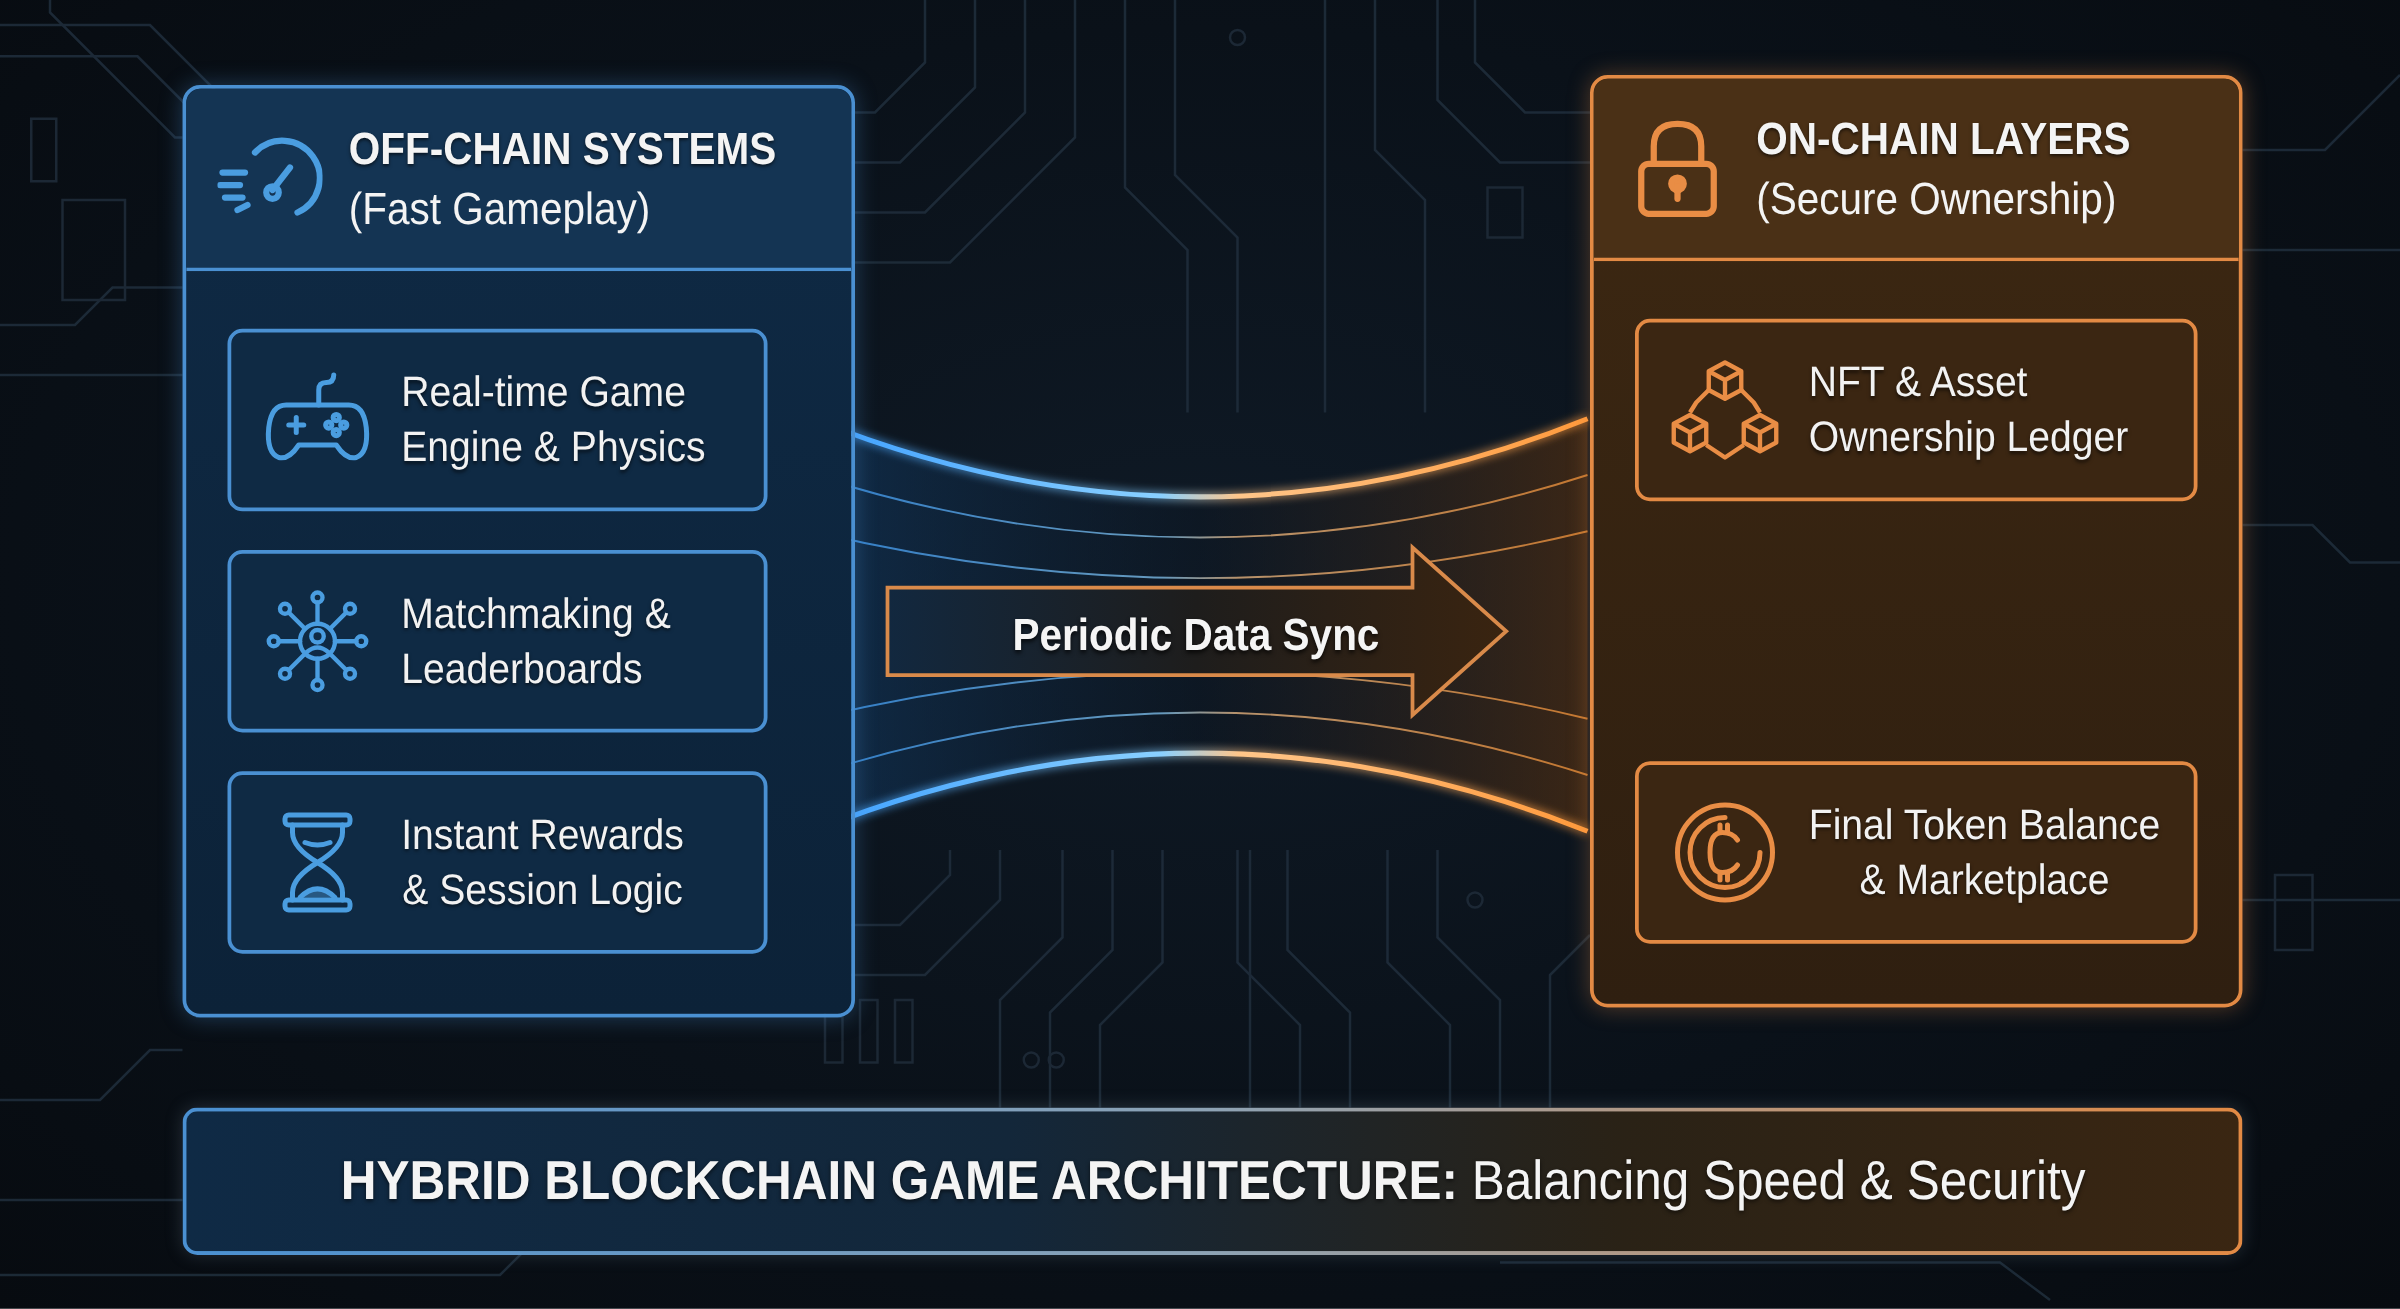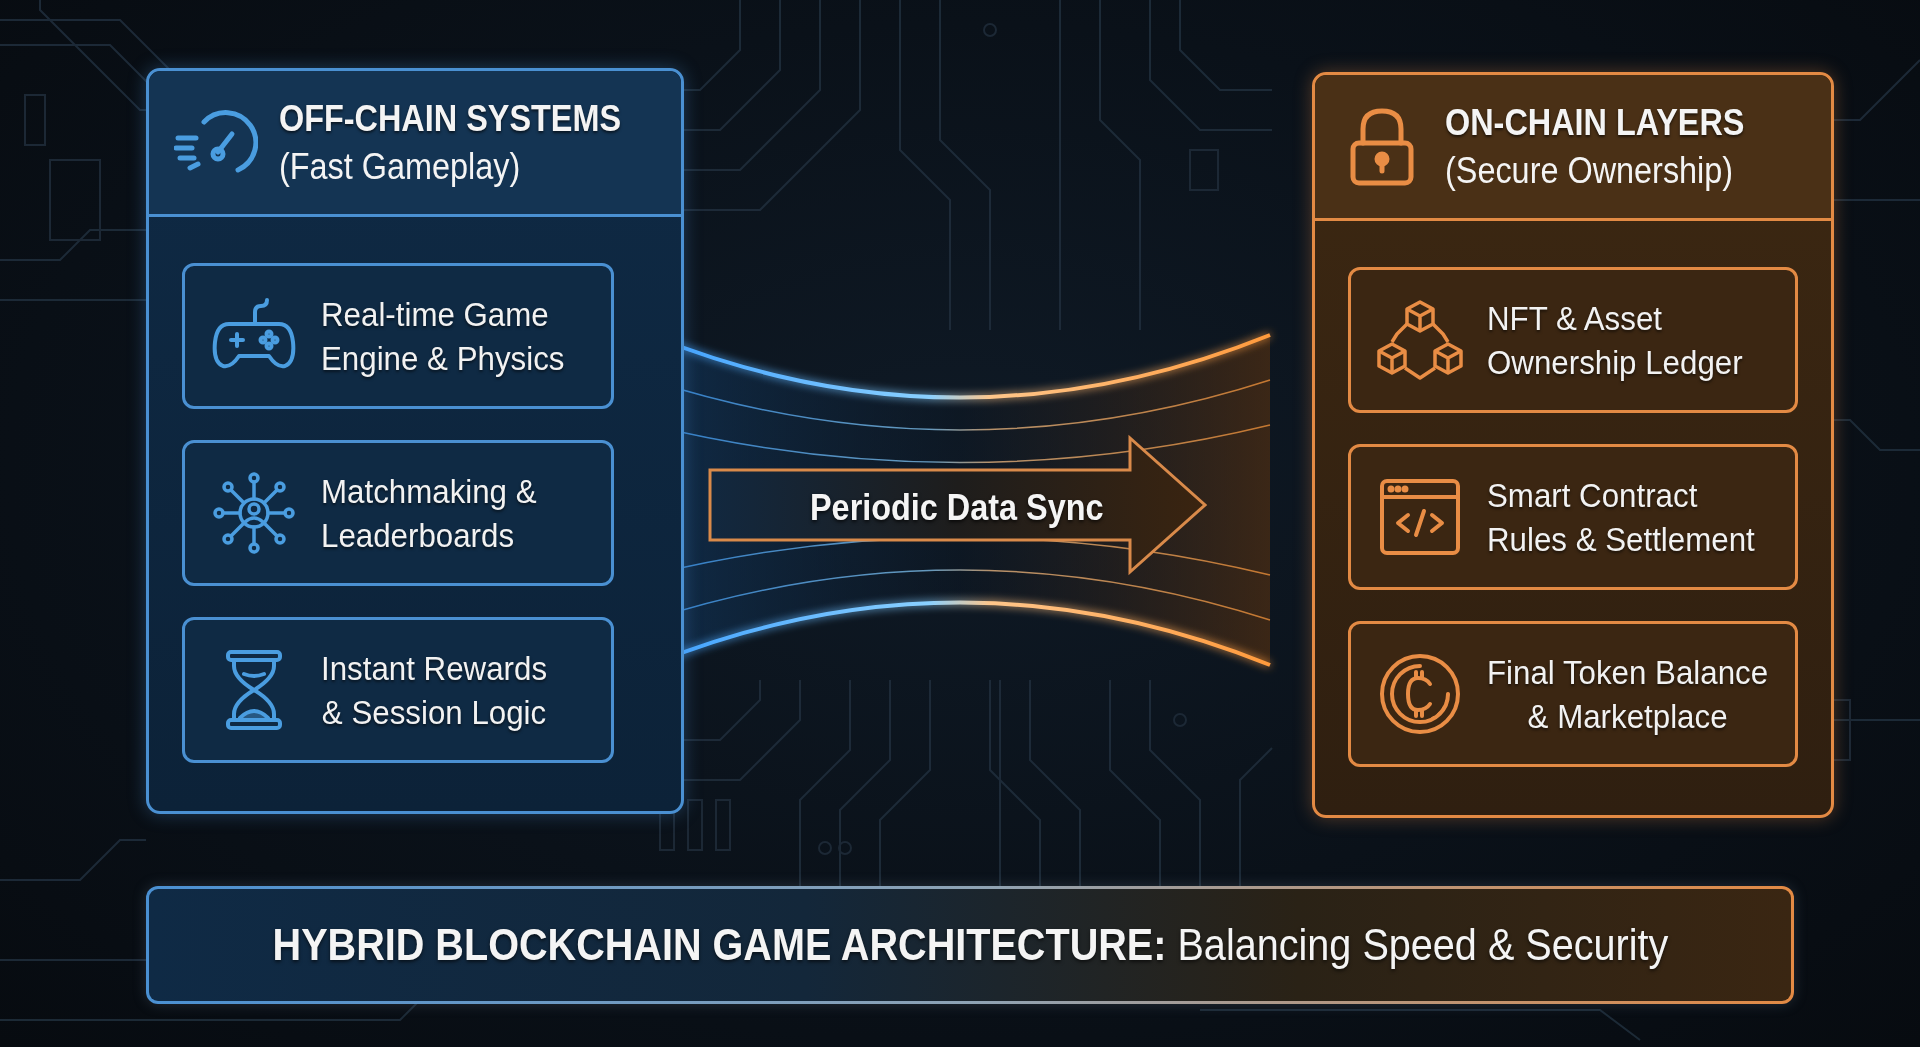--- a/index.html
+++ b/index.html
@@ -13,25 +13,24 @@
   .panel {
     position: absolute; border-radius: 14px; box-sizing: border-box; z-index: 2;
   }
   .panel-left {
     left: 146px; top: 68px; width: 538px; height: 746px;
     border: 3px solid #4a90d2;
     background: linear-gradient(180deg, #0f2a45 0%, #0c2238 100%);
     box-shadow: 0 0 18px rgba(74,144,210,0.35);
   }
   .panel-right {
-    left: 1272px; top: 72px; width: 522px; height: 746px;
+    left: 1272px; top: 60px; width: 522px; height: 746px;
     border: 3px solid #e38a44;
     background: linear-gradient(180deg, #3d2812 0%, #2f1f10 100%);
     box-shadow: 0 0 18px rgba(227,138,68,0.35);
-    margin-left: 40px;
   }
   .panel-header {
     height: 146px; display: flex; align-items: center; box-sizing: border-box;
     padding-left: 22px;
   }
   .panel-left .panel-header { border-bottom: 3px solid #4a90d2; background: #143453; border-radius: 12px 12px 0 0; }
   .panel-right .panel-header { border-bottom: 3px solid #e38a44; background: #4a3016; border-radius: 12px 12px 0 0; }
   .header-icon { width: 90px; height: 90px; flex: 0 0 90px; display: flex; align-items: center; justify-content: center; }
   .header-text { margin-left: 18px; color: #f4f4f4; }
   .header-title { font-weight: bold; font-size: 36px; letter-spacing: 0px; transform: scaleX(0.9); transform-origin: left; white-space: nowrap; text-shadow: 0 2px 3px rgba(0,0,0,0.6); }
@@ -299,38 +298,20 @@
           <path d="M58 26 L68 36 L73 44"></path>
         <path d="M30 70 L45 80 L60 70"></path>
       </svg>
     </div>
     <div class="card-text">
       <div>NFT &amp; Asset</div>
       <div>Ownership Ledger</div>
     </div>
   </div>
 
-  <div class="card card-2">
-    <div class="card-icon">
-      <svg width="84" height="80" viewBox="0 0 84 80" fill="none" stroke="#e98d45" stroke-width="4" stroke-linecap="round" stroke-linejoin="round">
-        <rect x="4" y="4" width="76" height="72" rx="5"></rect>
-        <line x1="4" y1="20" x2="80" y2="20"></line>
-        <circle cx="13" cy="12" r="1.5" fill="#e98d45"></circle>
-          <circle cx="20" cy="12" r="1.5" fill="#e98d45"></circle>
-          <circle cx="27" cy="12" r="1.5" fill="#e98d45"></circle>
-        <path d="M30 38 L20 46 L30 54"></path>
-          <path d="M54 38 L64 46 L54 54"></path>
-        <line x1="46" y1="34" x2="38" y2="58"></line>
-      </svg>
-    </div>
-    <div class="card-text">
-      <div>Smart Contract</div>
-      <div>Rules &amp; Settlement</div>
-    </div>
-  </div>
 
   <div class="card card-3">
     <div class="card-icon">
       <svg width="84" height="84" viewBox="0 0 84 84" fill="none" stroke="#e98d45" stroke-width="4" stroke-linecap="round">
         <circle cx="42" cy="42" r="38"></circle>
         <path d="M70 42 A28 28 0 1 1 42 14"></path>
         <path d="M52 32 Q48 26 40 26 Q30 26 30 42 Q30 58 40 58 Q48 58 52 52"></path>
         <line x1="38" y1="20" x2="38" y2="26"></line>
           <line x1="44" y1="20" x2="44" y2="26"></line>
         <line x1="38" y1="58" x2="38" y2="64"></line>

